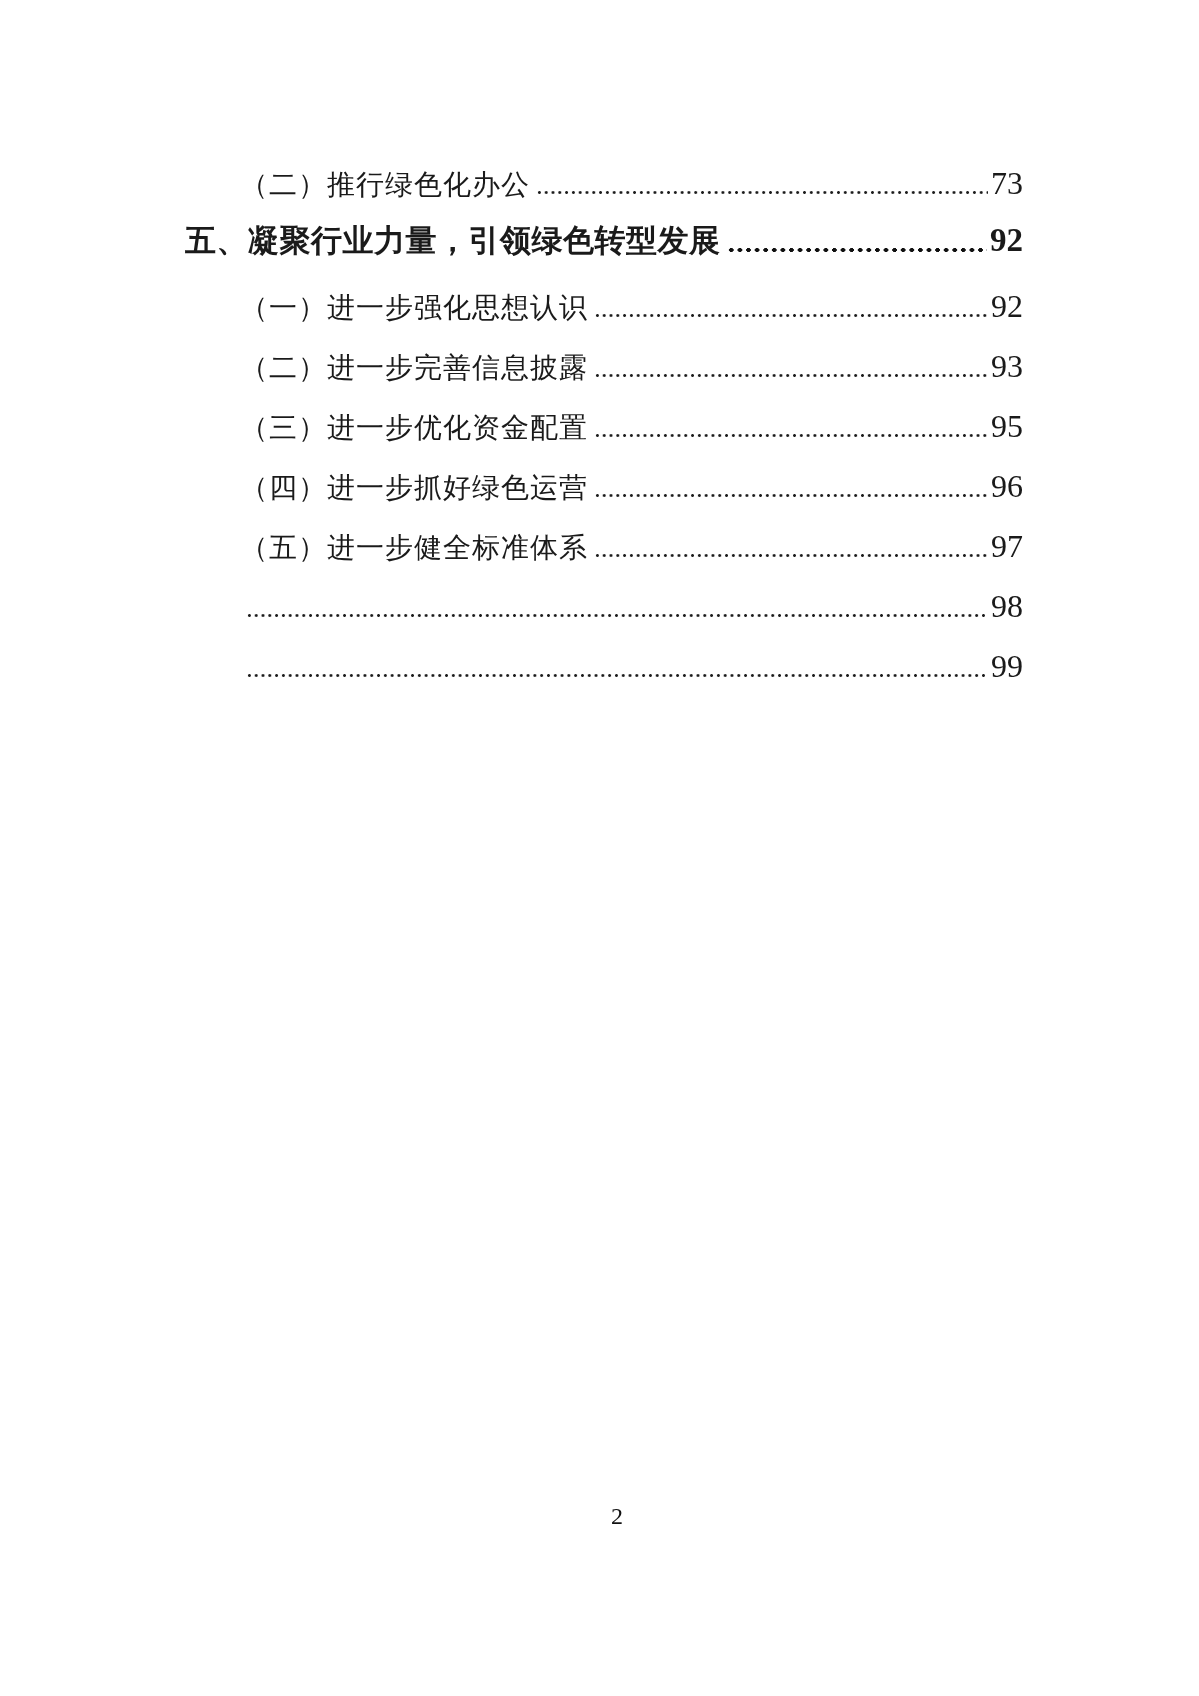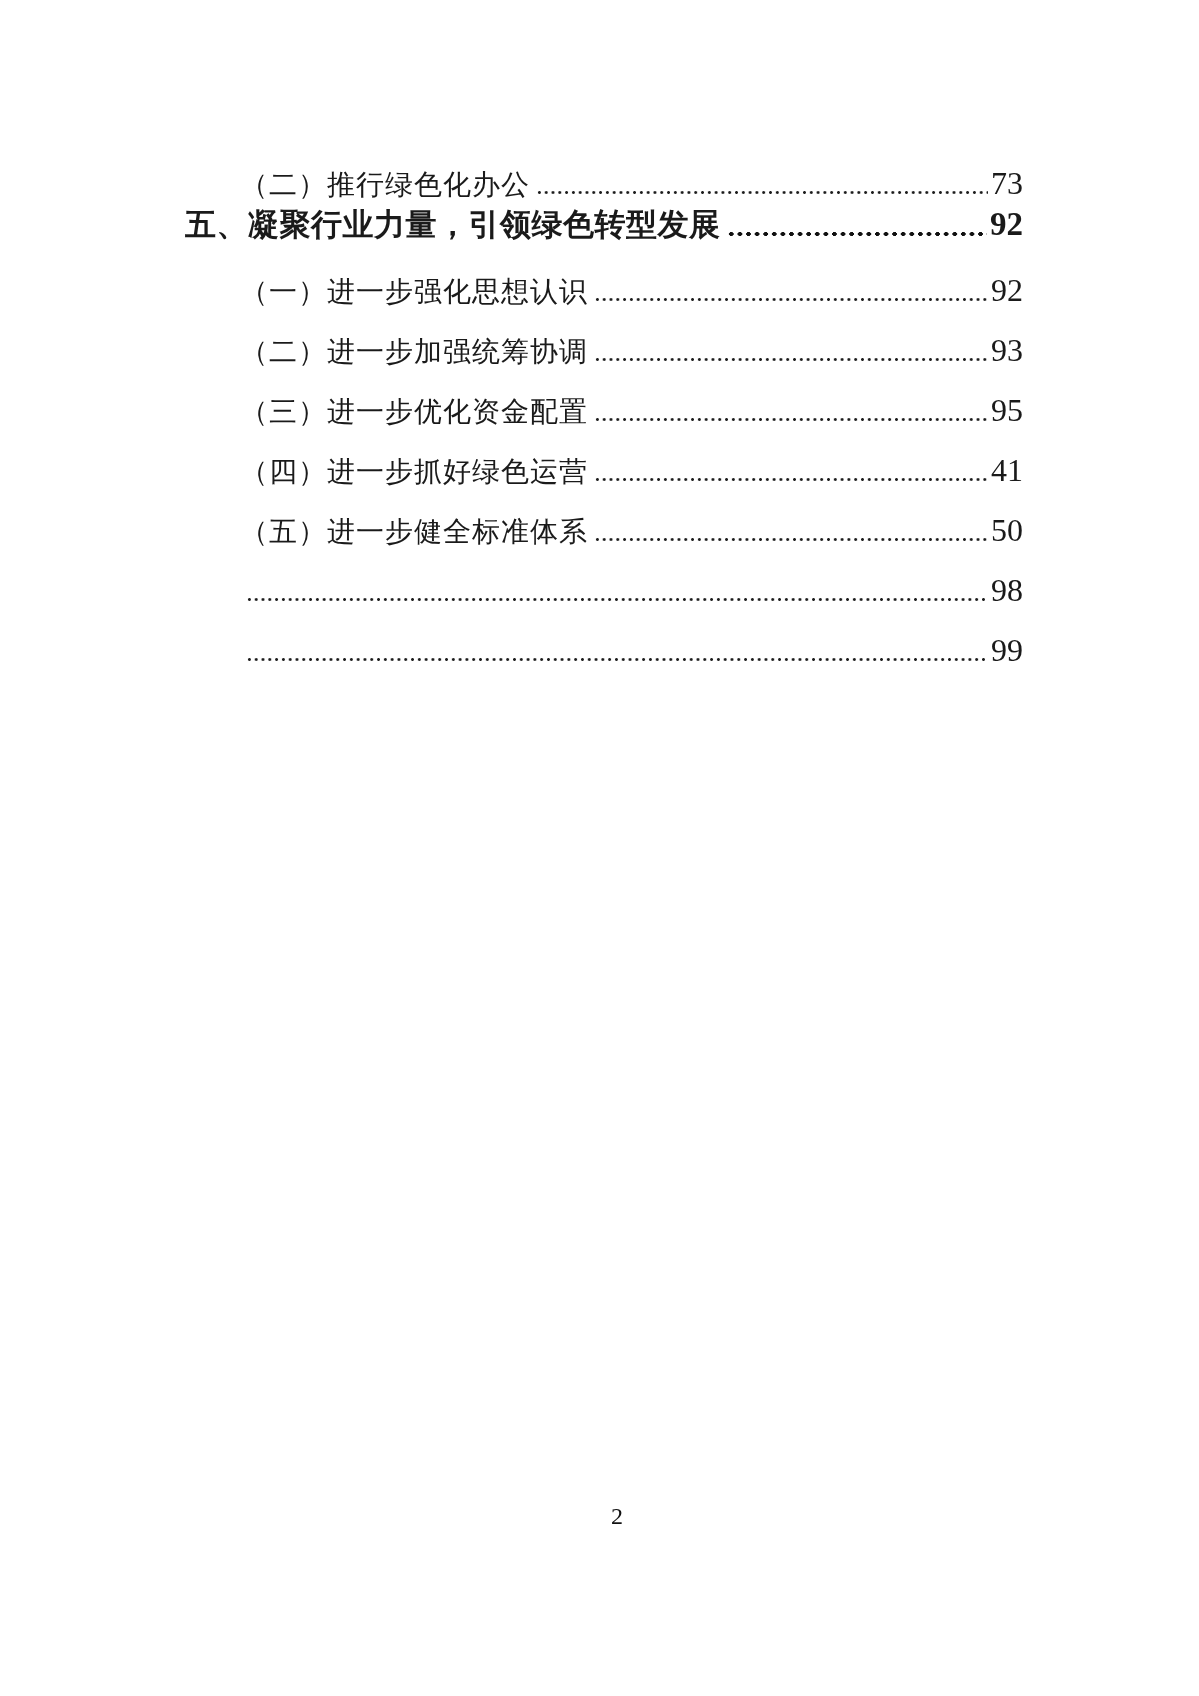--- a/index.html
+++ b/index.html
@@ -34,21 +34,21 @@
     line-height: 34px;
     padding-left: 55px;
     font-size: 28px;
     margin-bottom: 26px;
   }
   .toc-sub .toc-label {
     font-family: "Liberation Serif", "DejaVu Serif", serif;
     letter-spacing: 1px;
   }
   .toc-row-continued {
-    margin-bottom: 5px;
+    margin-bottom: 21px;
   }
   
   .toc-chapter {
     height: 38px;
     line-height: 38px;
     font-size: 31px;
     font-weight: bold;
     margin-bottom: 30px;
   }
   .toc-chapter .toc-label {
@@ -115,41 +115,41 @@
       <span class="page-ref">92</span>
     </div>
 
     <div class="toc-row toc-sub">
       <span class="toc-label">（一）进一步强化思想认识</span>
       <span class="leader"></span>
       <span class="page-ref">92</span>
     </div>
 
     <div class="toc-row toc-sub">
-      <span class="toc-label">（二）进一步加强统筹协调</span>
+      <span class="toc-label">（二）进一步完善信息披露</span>
       <span class="leader"></span>
       <span class="page-ref">93</span>
     </div>
 
     <div class="toc-row toc-sub">
       <span class="toc-label">（三）进一步优化资金配置</span>
       <span class="leader"></span>
       <span class="page-ref">95</span>
     </div>
 
     <div class="toc-row toc-sub">
       <span class="toc-label">（四）进一步抓好绿色运营</span>
       <span class="leader"></span>
-      <span class="page-ref">41</span>
+      <span class="page-ref">96</span>
     </div>
 
     <div class="toc-row toc-sub">
       <span class="toc-label">（五）进一步健全标准体系</span>
       <span class="leader"></span>
-      <span class="page-ref">50</span>
+      <span class="page-ref">97</span>
     </div>
 
     <div class="toc-row toc-sub">
       <span class="leader"></span>
       <span class="page-ref">98</span>
     </div>
 
     <div class="toc-row toc-sub">
       <span class="leader"></span>
       <span class="page-ref">99</span>

